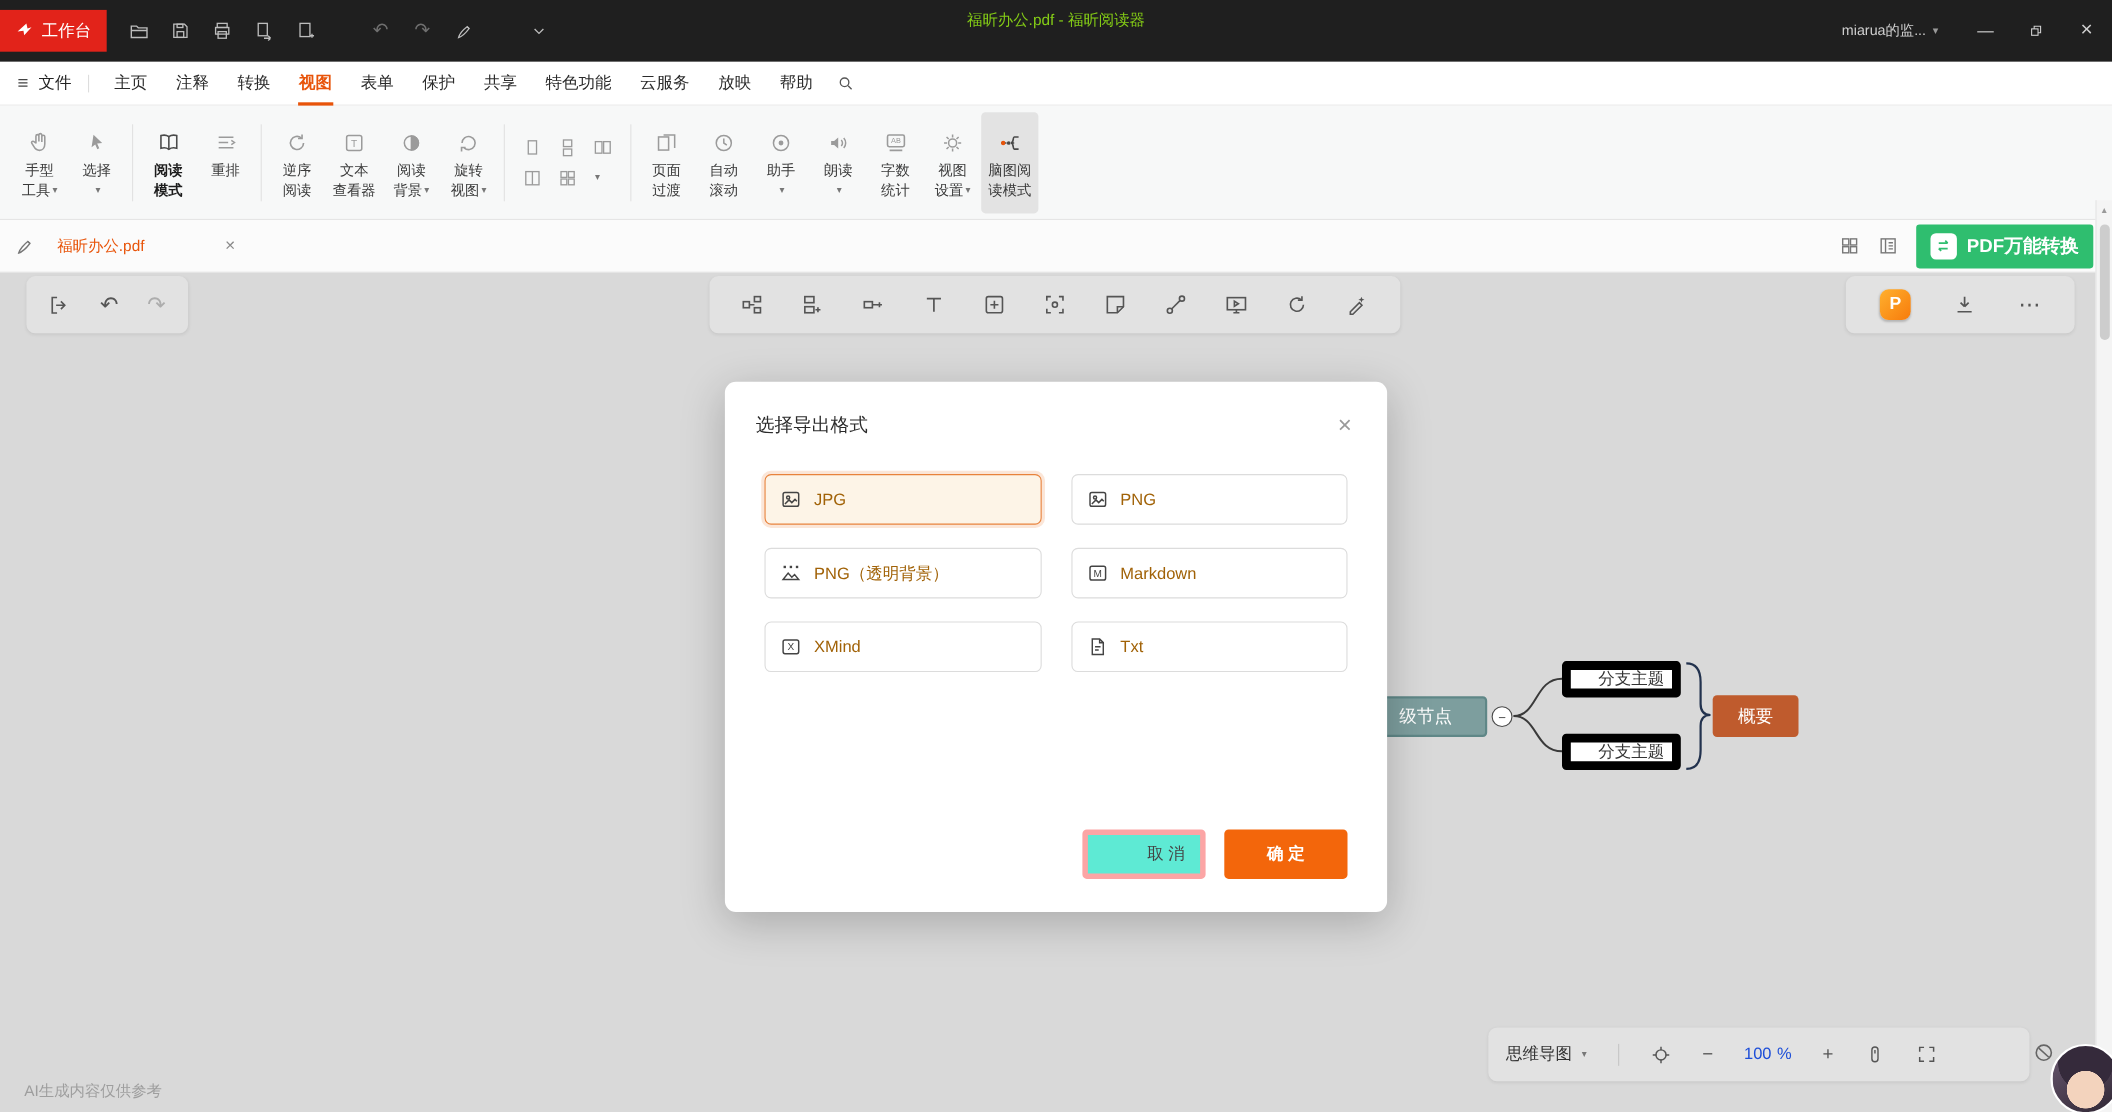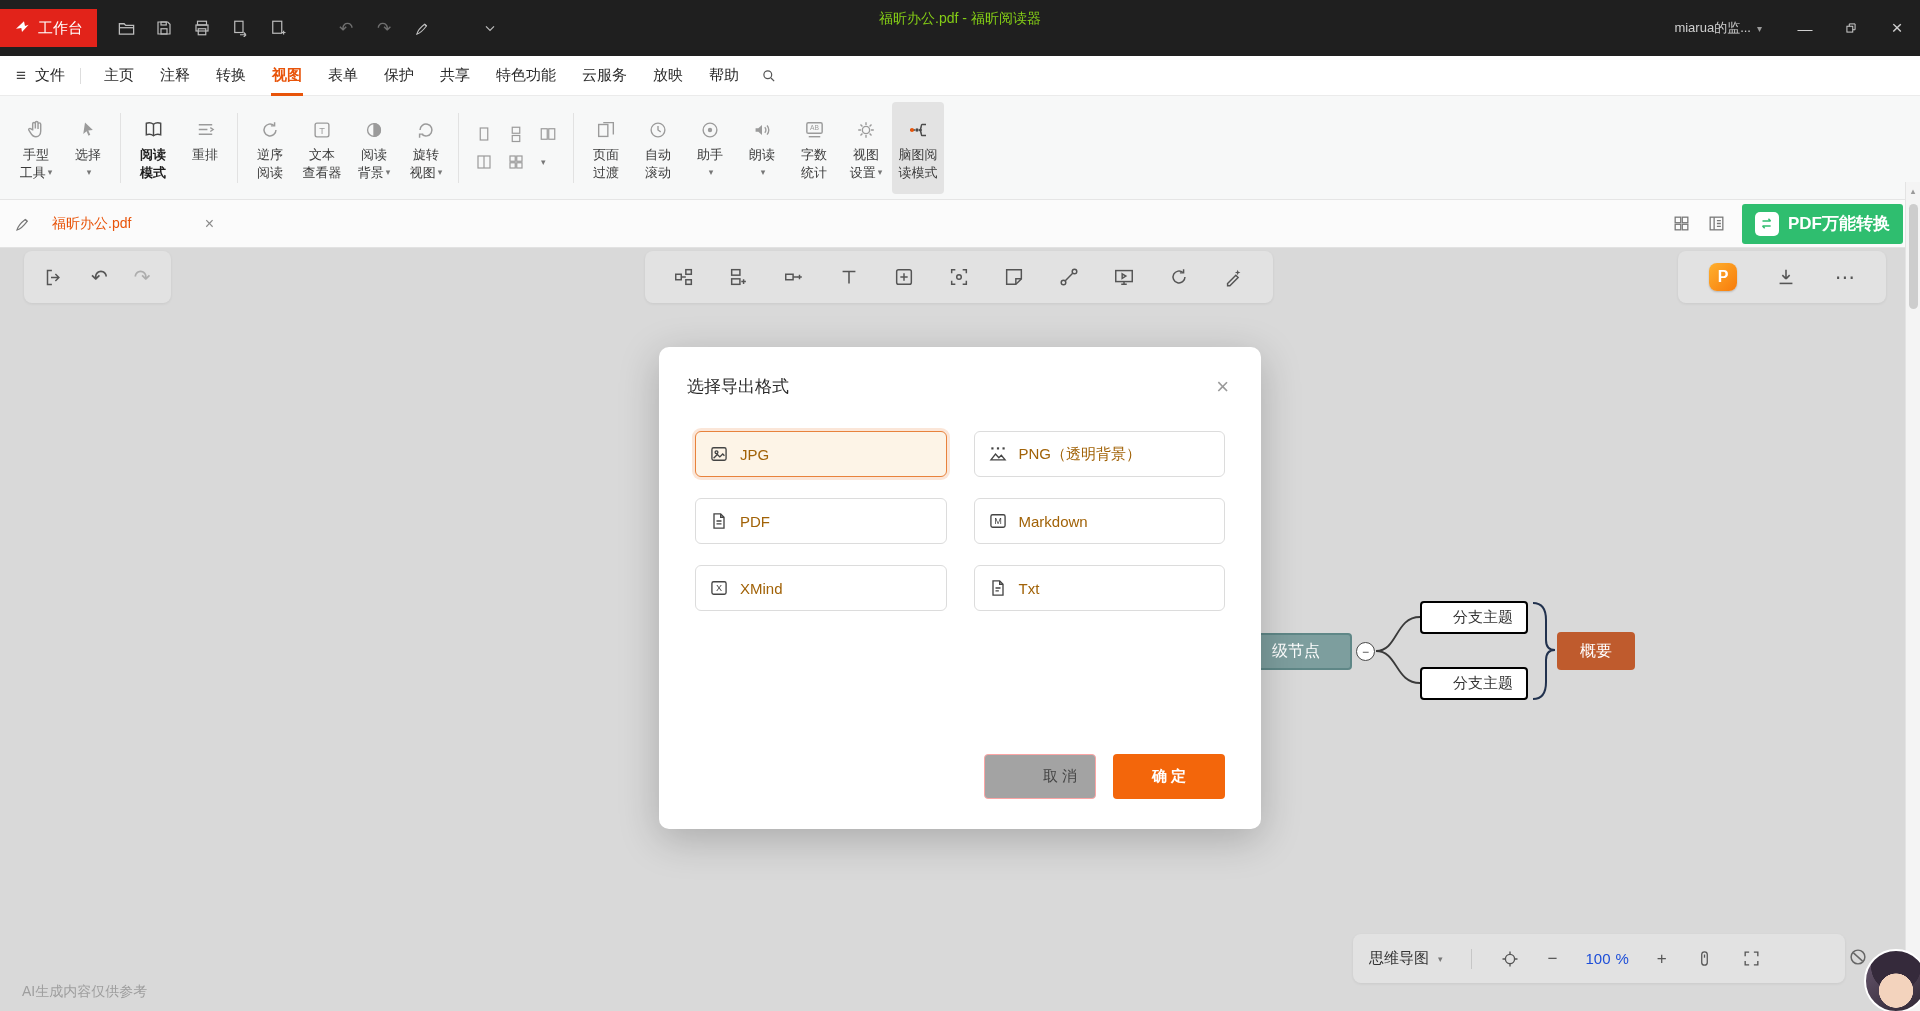--- a/index.html
+++ b/index.html
@@ -62,21 +62,21 @@
   .fp-center { left:645px; top:21px; width:628px; justify-content:space-around; padding:0 12px; }
   .fp-right { left:1678px; top:21px; width:208px; justify-content:space-around; padding:0 12px; }
   .icon-btn { display:flex; align-items:center; justify-content:center; color:#555; }
   .glyph-btn { font-size:20px; color:#555; }
   .glyph-btn.dim { color:#adadad; }
   .badge-p { width:28px; height:28px; border-radius:8px; background:linear-gradient(135deg,#ffb02e,#f77b0b); color:#fff; display:flex; align-items:center; justify-content:center; font-weight:bold; font-size:16px; box-shadow:0 1px 2px rgba(0,0,0,0.2); }
 
   
   .node-root { position:absolute; left:1240px; top:403px; width:112px; height:37px; background:#7d9e9e; border:2px solid #5f8787; color:#fff; display:flex; align-items:center; justify-content:center; font-size:16px; border-radius:4px; z-index:5; }
   .node-collapse { position:absolute; left:1356px; top:412px; width:19px; height:19px; border-radius:50%; background:#fff; border:1.5px solid #4a4a4a; color:#4a4a4a; display:flex; align-items:center; justify-content:center; font-size:12px; line-height:1; z-index:6; }
-  .node-branch { position:absolute; width:108px; height:33px; background:#fff; border:2px solid #000000; border-radius:4px; color:#333; display:flex; align-items:center; justify-content:center; font-size:15px; z-index:5;padding-left:18px; }
+  .node-branch { position:absolute; width:108px; height:33px; background:#fff; border:8px solid #000000; border-radius:4px; color:#333; display:flex; align-items:center; justify-content:center; font-size:15px; z-index:5;padding-left:18px; }
   .branch-top { left:1420px; top:371px; }
   .branch-bottom { left:1420px; top:437px; }
   .node-summary { position:absolute; left:1557px; top:402px; width:78px; height:38px; background:#bf5b2d; border-radius:4px; color:#fff; display:flex; align-items:center; justify-content:center; font-size:16px; z-index:5; }
   .mm-lines { position:absolute; left:1340px; top:360px; z-index:4; }
 
   
   .statusbar { position:absolute; left:1353px; top:704px; width:492px; height:49px; background:#e2e2e2; border-radius:8px; display:flex; align-items:center; padding:0 16px; gap:28px; box-shadow:0 1px 3px rgba(0,0,0,0.07); }
   .sb-mode { display:flex; gap:7px; align-items:center; font-size:15px; color:#333; }
   .sb-sep { width:1px; height:20px; background:#c6c6c6; }
   .sb-zoom { font-size:15px; color:#1d4ed8; display:flex; gap:5px; }
@@ -93,21 +93,21 @@
   
   .dialog { position:absolute; left:50%; transform:translateX(-50%); top:117px; width:602px; height:482px; background:#fff; border-radius:10px; box-shadow:0 10px 40px rgba(0,0,0,0.22); z-index:20; }
   .dialog-header { display:flex; justify-content:space-between; align-items:center; padding:28px 32px 0 28px; }
   .dialog-title { font-size:17px; color:#2b2b2b; }
   .dialog-close { color:#9a9a9a; font-size:22px; line-height:1; }
   .dialog-options { display:grid; grid-template-columns:1fr 1fr; gap:21px 27px; padding:0 36px; margin-top:33px; }
   .opt { height:46px; border:1px solid #dcdcdc; border-radius:6px; display:flex; align-items:center; gap:11px; padding:0 13px; font-size:15px; color:#a16207; background:#fff; }
   .opt.selected { border-color:#e8823c; background:#fdf4e7; box-shadow:0 0 0 3px rgba(236,132,60,0.20); }
   .dialog-footer { position:absolute; right:36px; bottom:30px; display:flex; gap:17px; }
   .btn { width:112px; height:45px; border-radius:4px; display:flex; align-items:center; justify-content:center; font-size:15px; }
-  .btn-cancel { border:1px solid #fca5a5; color:#444; background:#a3a3a3;padding-left:40px; }
+  .btn-cancel { border:5px solid #fca5a5; color:#444; background:#5eead4;padding-left:40px; }
   .btn-confirm { background:#f3660b; color:#fff; font-weight:bold; }
 
   
   .scrollbar { position:absolute; right:0; top:182px; bottom:0; width:15px; background:#f4f4f4; border-left:1px solid #e4e4e4; z-index:60; }
   .sbar-arrow { color:#999; font-size:9px; text-align:center; padding-top:4px; }
   .sbar-thumb { position:absolute; top:22px; left:3px; width:9px; height:105px; background:#cdcdcd; border-radius:5px; }
 </style>
 </head>
 <body>
 
@@ -604,37 +604,37 @@
               <rect x="3.5" y="4.5" width="17" height="15" rx="2"></rect>
               <circle cx="9" cy="10" r="1.7"></circle>
               <path d="M5.5 17l4.5-4.5 3 3 3.5-3.5 2 2"></path>
             </svg>
         </span>
         <span>JPG</span>
       </div>
       <div class="opt">
         <span>
           <svg width="20" height="20" viewBox="0 0 24 24" fill="none" stroke="#444" stroke-width="1.6">
+              <rect x="3.5" y="4.5" width="17" height="15" rx="2"></rect>
+              <circle cx="9" cy="10" r="1.7"></circle>
+              <path d="M5.5 17l4.5-4.5 3 3 3.5-3.5 2 2"></path>
+            </svg>
+        </span>
+        <span>PNG</span>
+      </div>
+      <div class="opt">
+        <span>
+          <svg width="20" height="20" viewBox="0 0 24 24" fill="none" stroke="#444" stroke-width="1.6">
               <rect x="4" y="4" width="2.6" height="2.6" fill="#444" stroke="none"></rect>
               <rect x="10.7" y="4" width="2.6" height="2.6" fill="#444" stroke="none"></rect>
               <rect x="17.4" y="4" width="2.6" height="2.6" fill="#444" stroke="none"></rect>
               <path d="M3.5 19l5.5-7 4 4.5 3-3 4.5 5.5z"></path>
             </svg>
         </span>
         <span>PNG（透明背景）</span>
-      </div>
-      <div class="opt">
-        <span>
-          <svg width="20" height="20" viewBox="0 0 24 24" fill="none" stroke="#444" stroke-width="1.6">
-              <path d="M6 3.5h8l4 4v13H6z"></path>
-              <path d="M14 3.5v4h4"></path>
-              <path d="M9 12h6M9 15.5h6"></path>
-            </svg>
-        </span>
-        <span>PDF</span>
       </div>
       <div class="opt">
         <span>
           <svg width="20" height="20" viewBox="0 0 24 24" fill="none" stroke="#444" stroke-width="1.6">
               <rect x="3.5" y="4.5" width="17" height="15" rx="2"></rect>
               <text x="12" y="16" text-anchor="middle" font-size="11" fill="#444" stroke="none">M</text>
             </svg>
         </span>
         <span>Markdown</span>
       </div>

